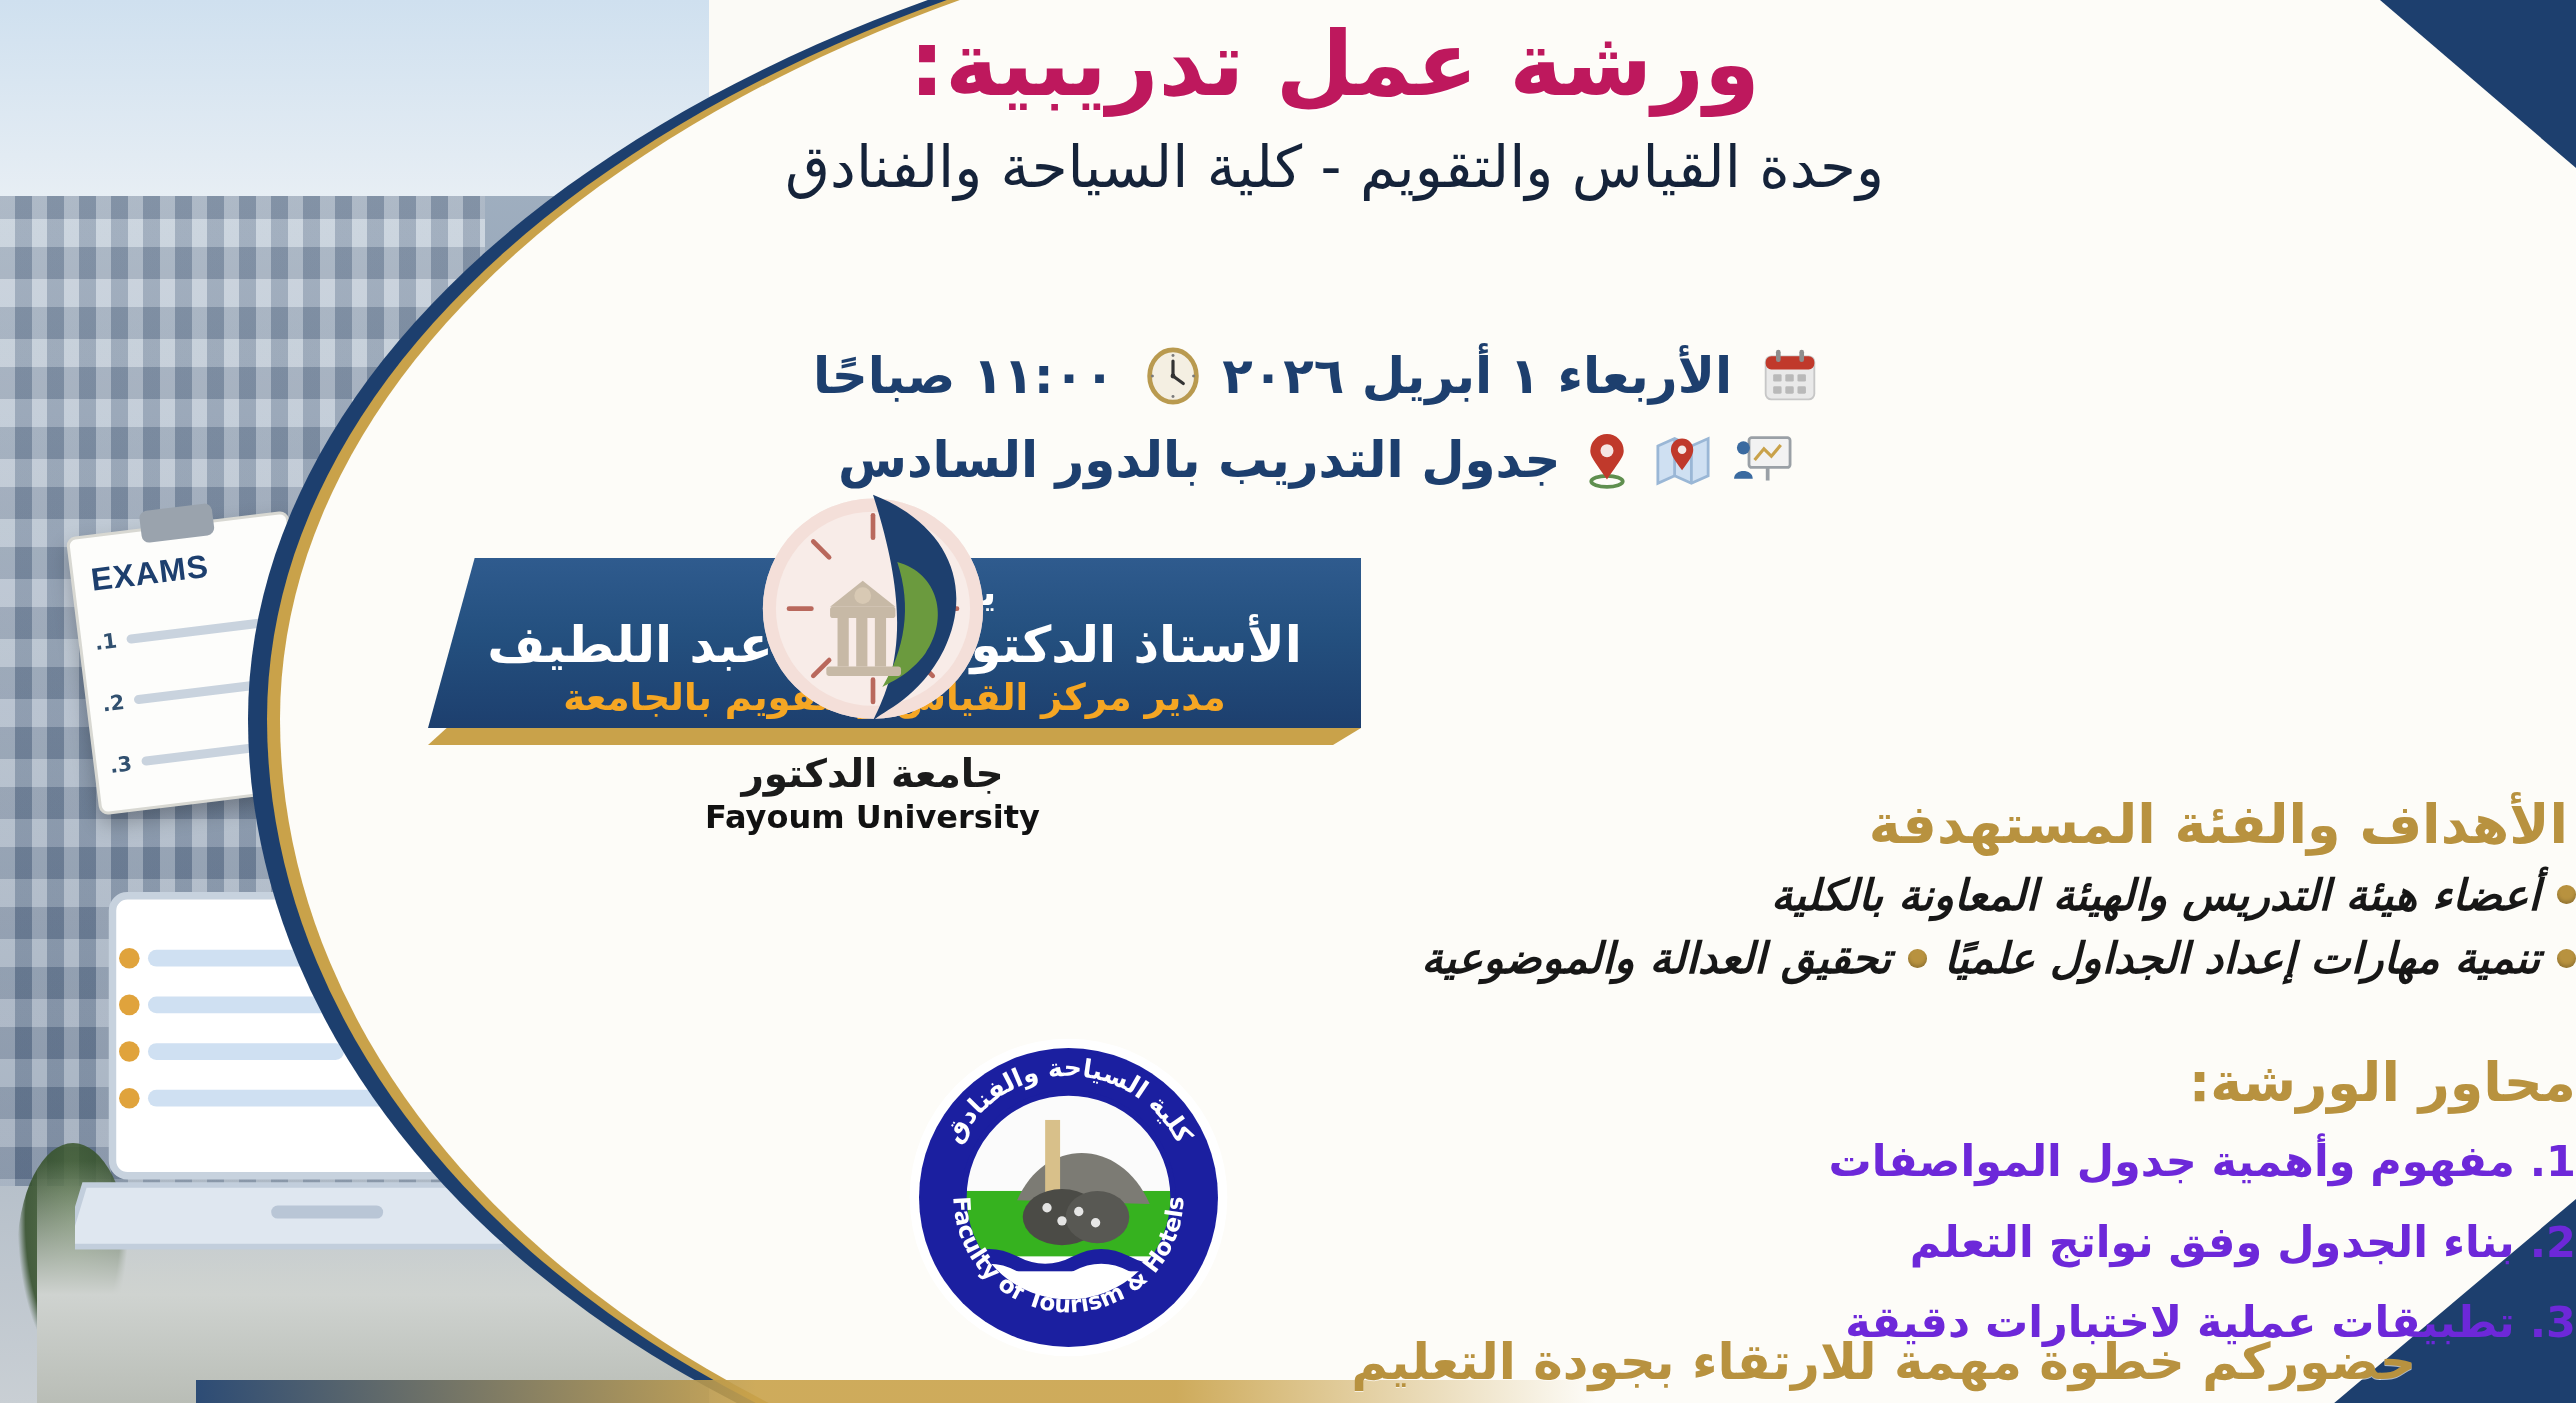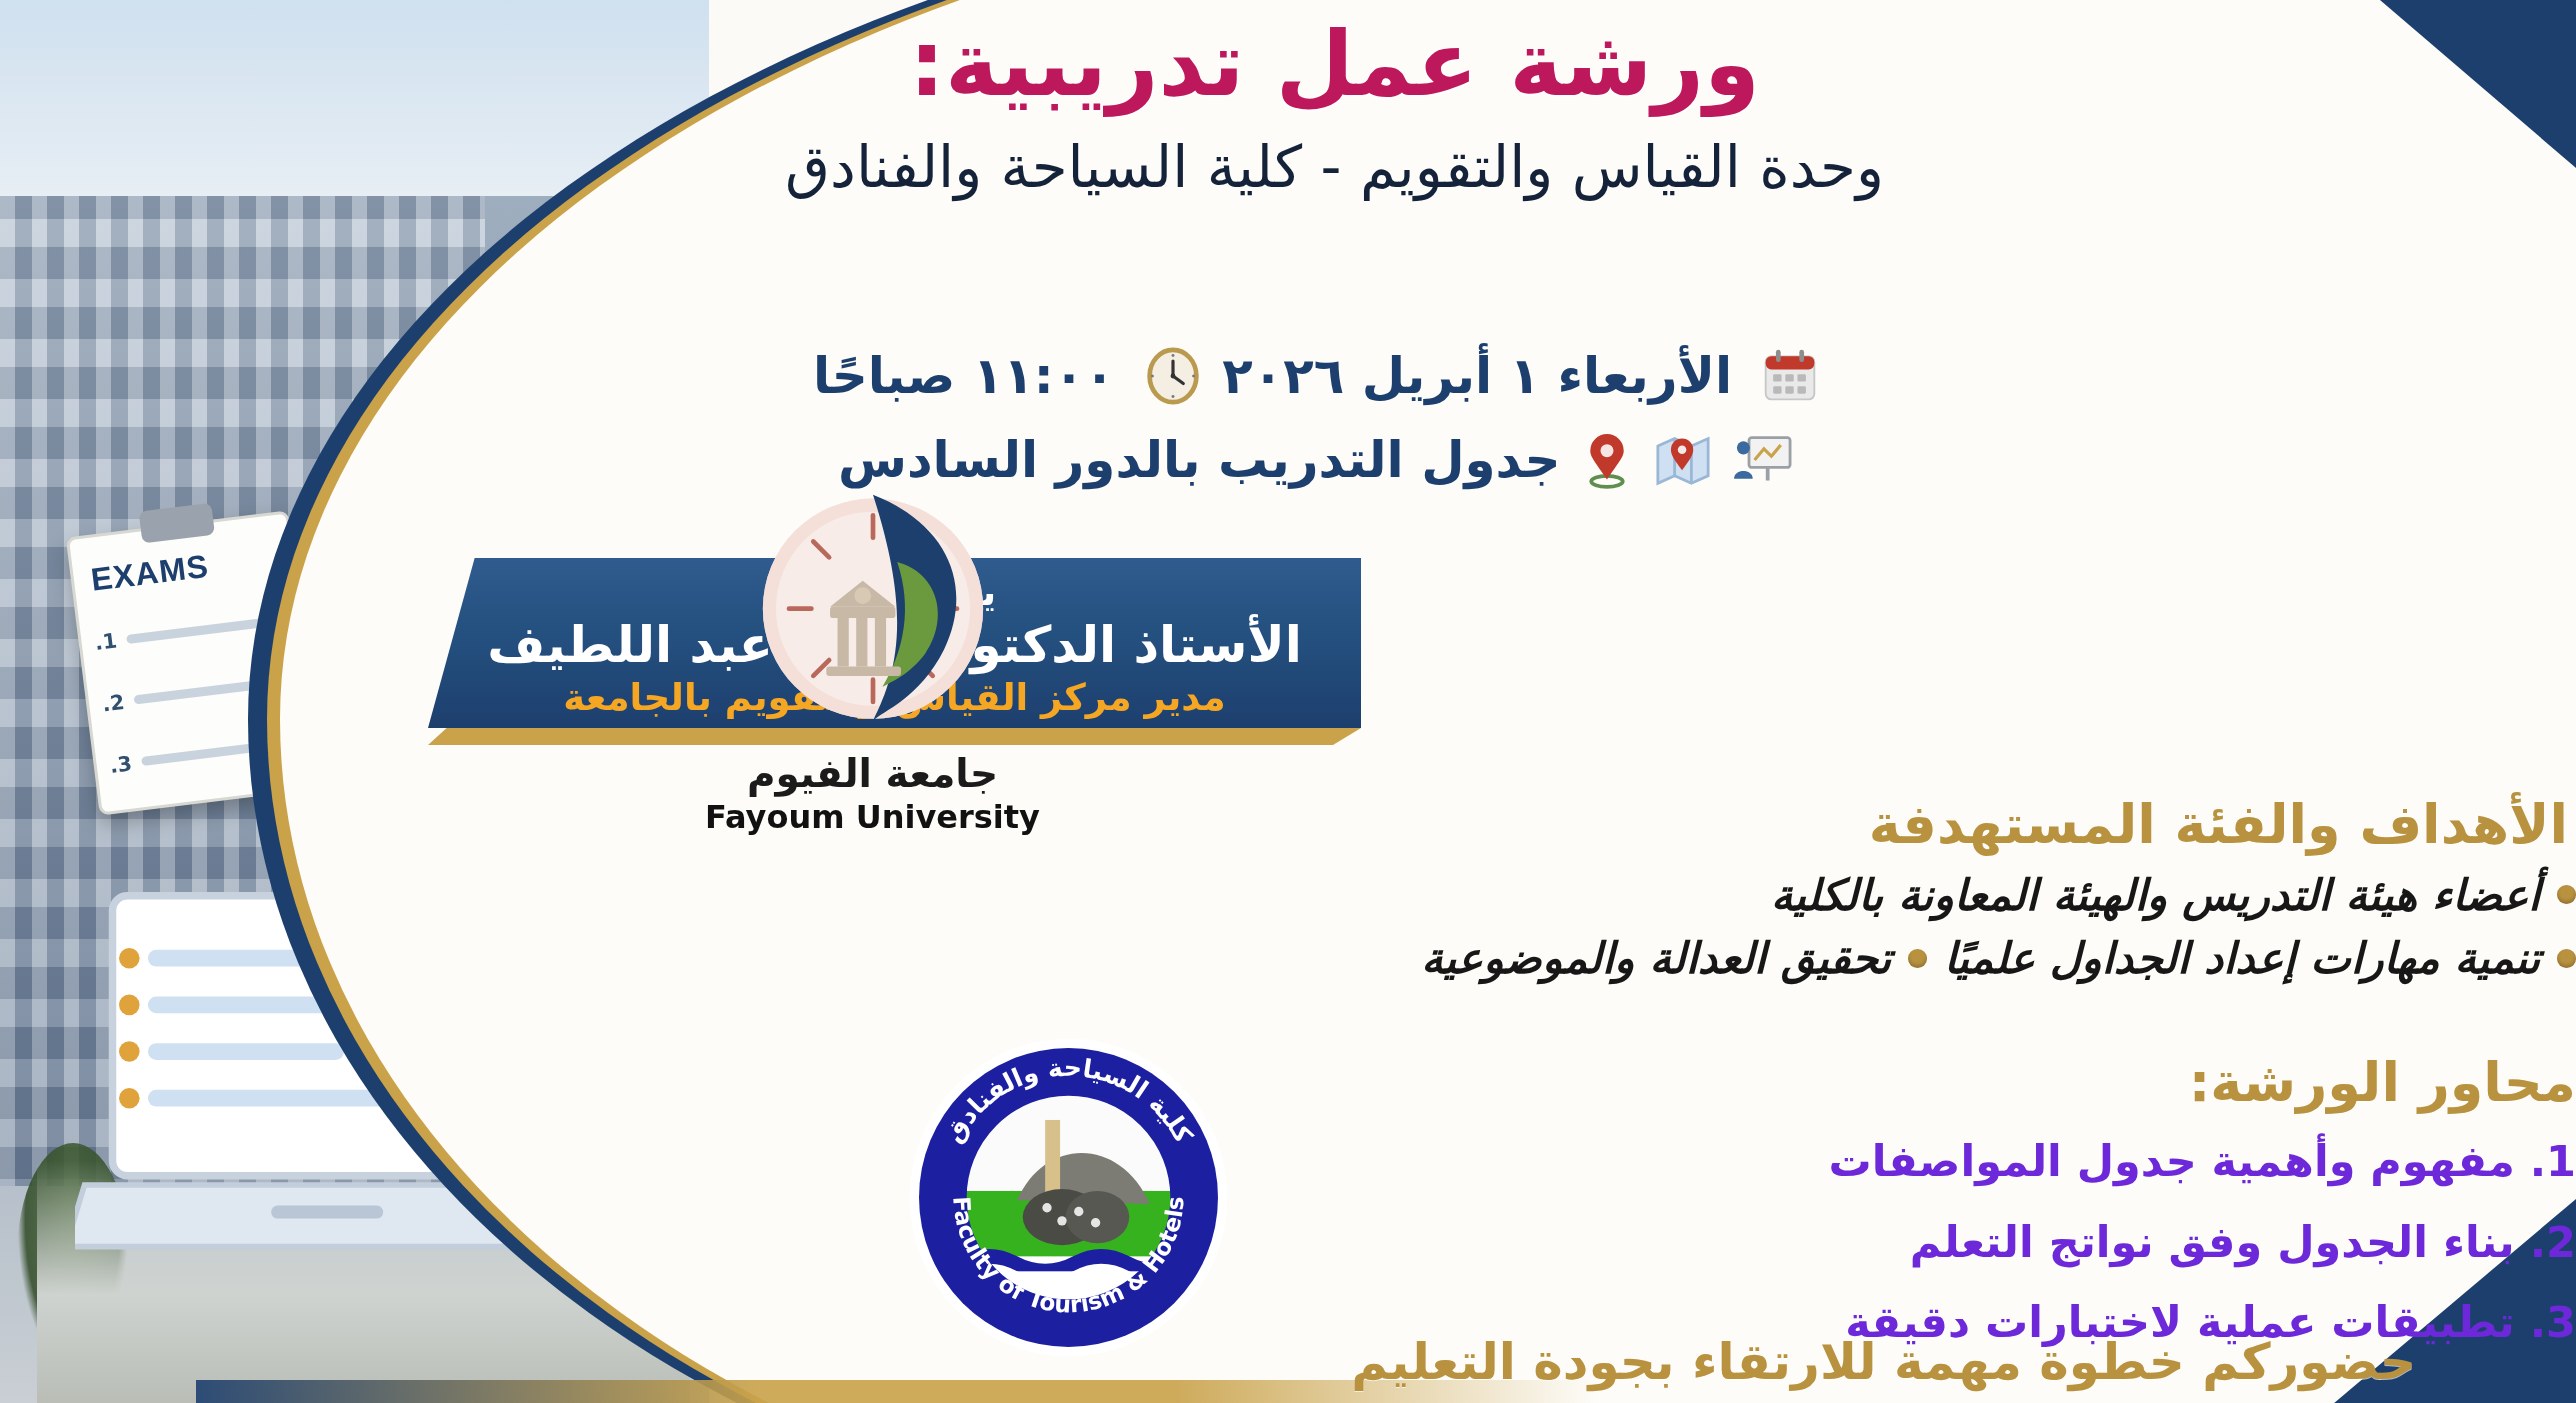--- a/index.html
+++ b/index.html
@@ -445,21 +445,21 @@
           <rect x="112" y="150" width="12" height="54"></rect>
           <rect x="132" y="150" width="12" height="54"></rect>
           <rect x="152" y="150" width="12" height="54"></rect>
           <rect x="104" y="140" width="70" height="12" rx="3"></rect>
           <path d="M104 140 L139 112 L174 140 Z"></path>
           <rect x="100" y="204" width="80" height="10" rx="3"></rect>
         </g>
         <circle cx="139" cy="128" r="9" fill="#d8c9b4"></circle>
       </svg>
     </div>
-    <div class="uni-ar">جامعة الفيوم</div>
+    <div class="uni-ar">جامعة الدكتور</div>
     <div class="uni-en">Fayoum University</div>
   </div>
 
   <div class="fac-seal">
     <svg width="327" height="327" viewBox="0 0 350 350" aria-hidden="true">
       <defs>
         <path id="arcTop" d="M 45 175 a 130 130 0 0 1 260 0"></path>
         <path id="arcBot" d="M 52 175 a 123 123 0 0 0 246 0"></path>
       </defs>
       <circle cx="175" cy="175" r="170" fill="#ffffff"></circle>

